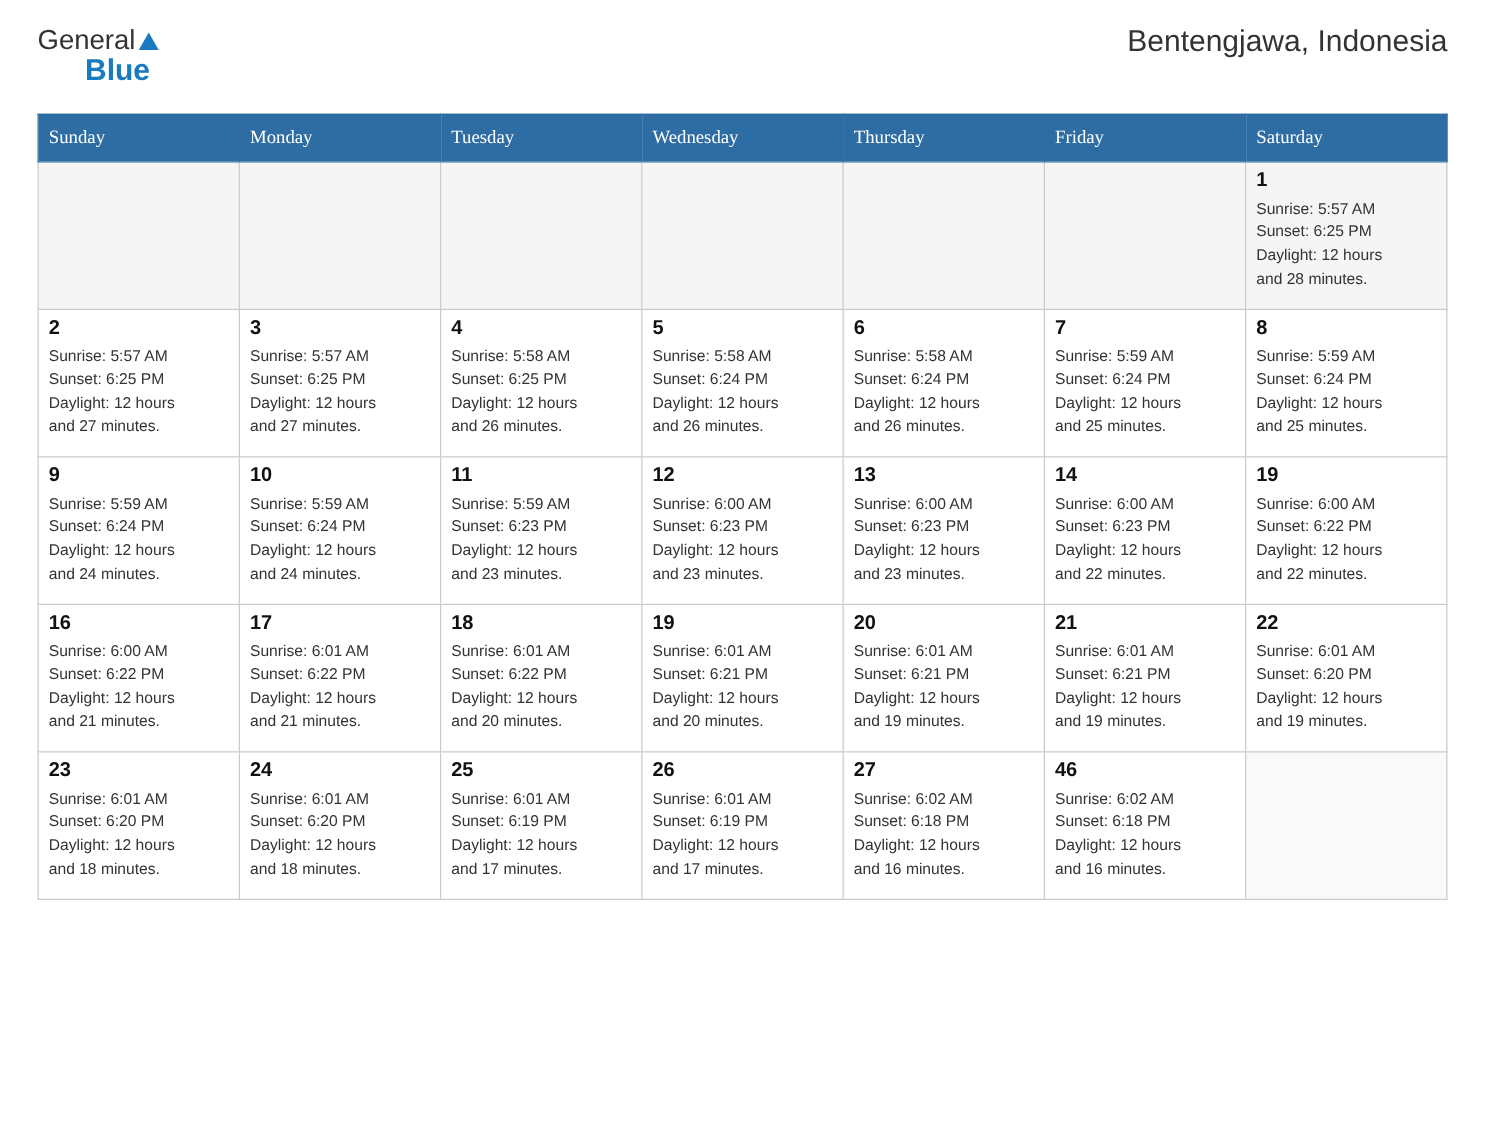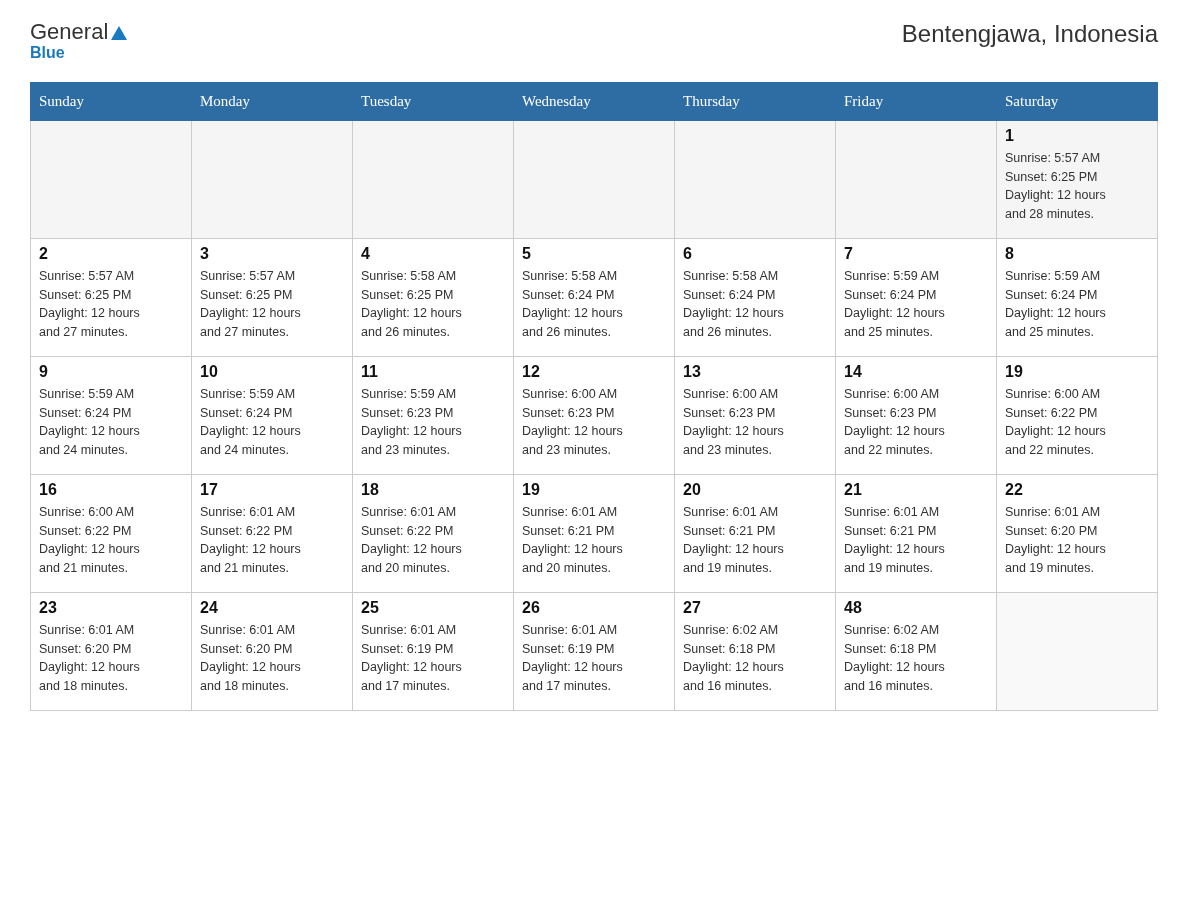--- a/index.html
+++ b/index.html
@@ -21,23 +21,24 @@
       align-items: center;
       gap: 4px;
     }
     .logo-text-general {
       font-size: 22px;
       color: #333;
       font-weight: normal;
       text-align: right;
     }
     .logo-text-blue {
-      font-size: 16px;
+      font-size: 24px;
       color: #1a7abf;
       font-weight: bold;
+      margin-left: 38px;
     }
     .title-section {
       text-align: right;
     }
     .title-section h1 {
       font-size: 48px;
       font-weight: normal;
       color: #111;
     }
     .title-section h2 {
@@ -235,19 +236,19 @@
         </td>
         <td>
           <span class="day-number">26</span>
           <div class="day-info">Sunrise: 6:01 AM<br>Sunset: 6:19 PM<br>Daylight: 12 hours<br>and 17 minutes.</div>
         </td>
         <td>
           <span class="day-number">27</span>
           <div class="day-info">Sunrise: 6:02 AM<br>Sunset: 6:18 PM<br>Daylight: 12 hours<br>and 16 minutes.</div>
         </td>
         <td>
-          <span class="day-number">48</span>
+          <span class="day-number">46</span>
           <div class="day-info">Sunrise: 6:02 AM<br>Sunset: 6:18 PM<br>Daylight: 12 hours<br>and 16 minutes.</div>
         </td>
         <td class="empty-cell"></td>
       </tr>
     </tbody>
 </table>
 
 </body></html>

